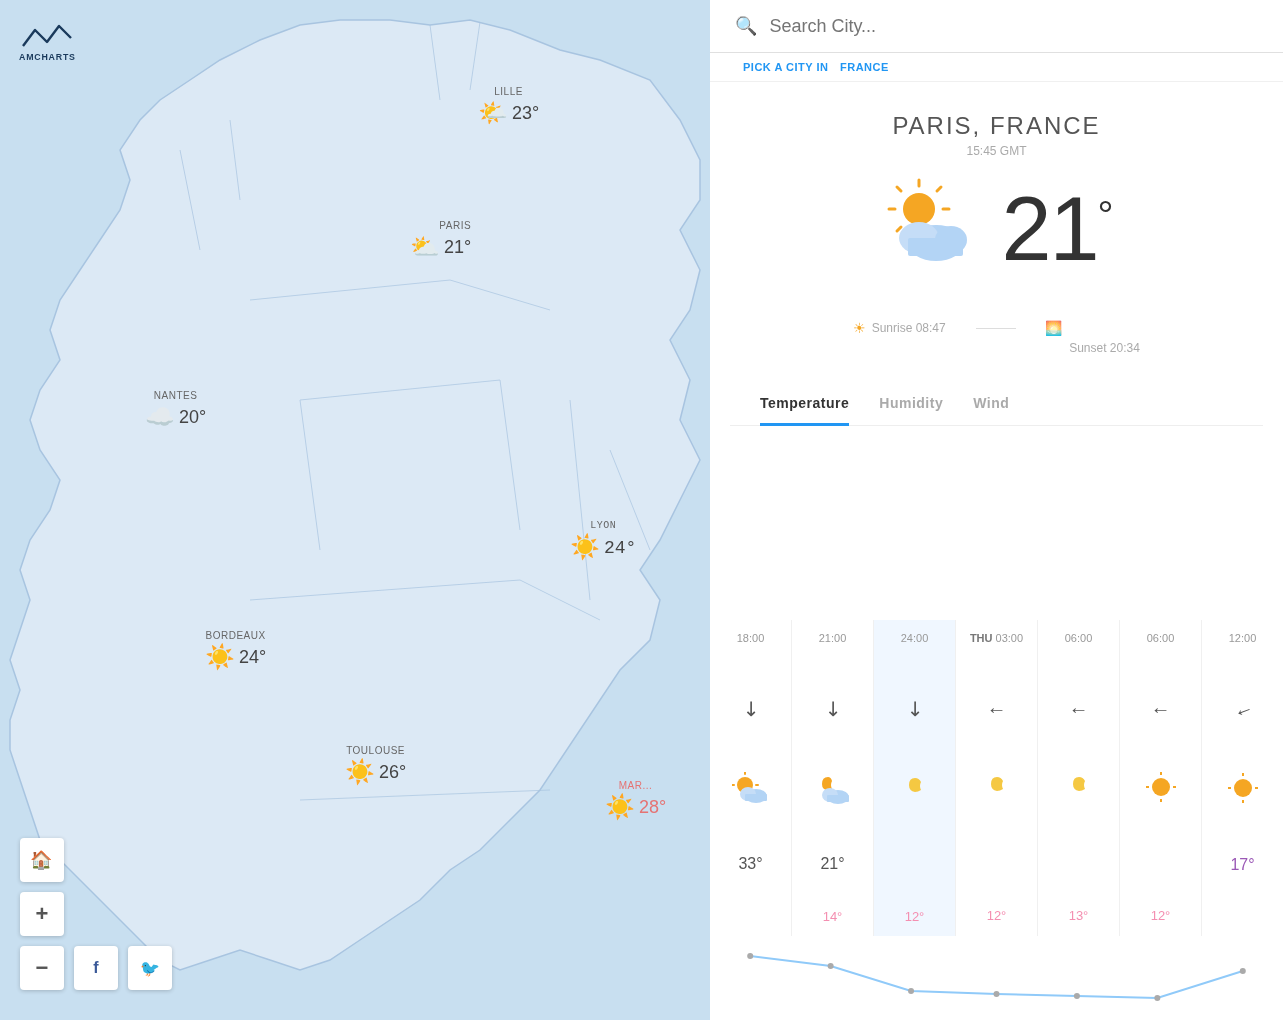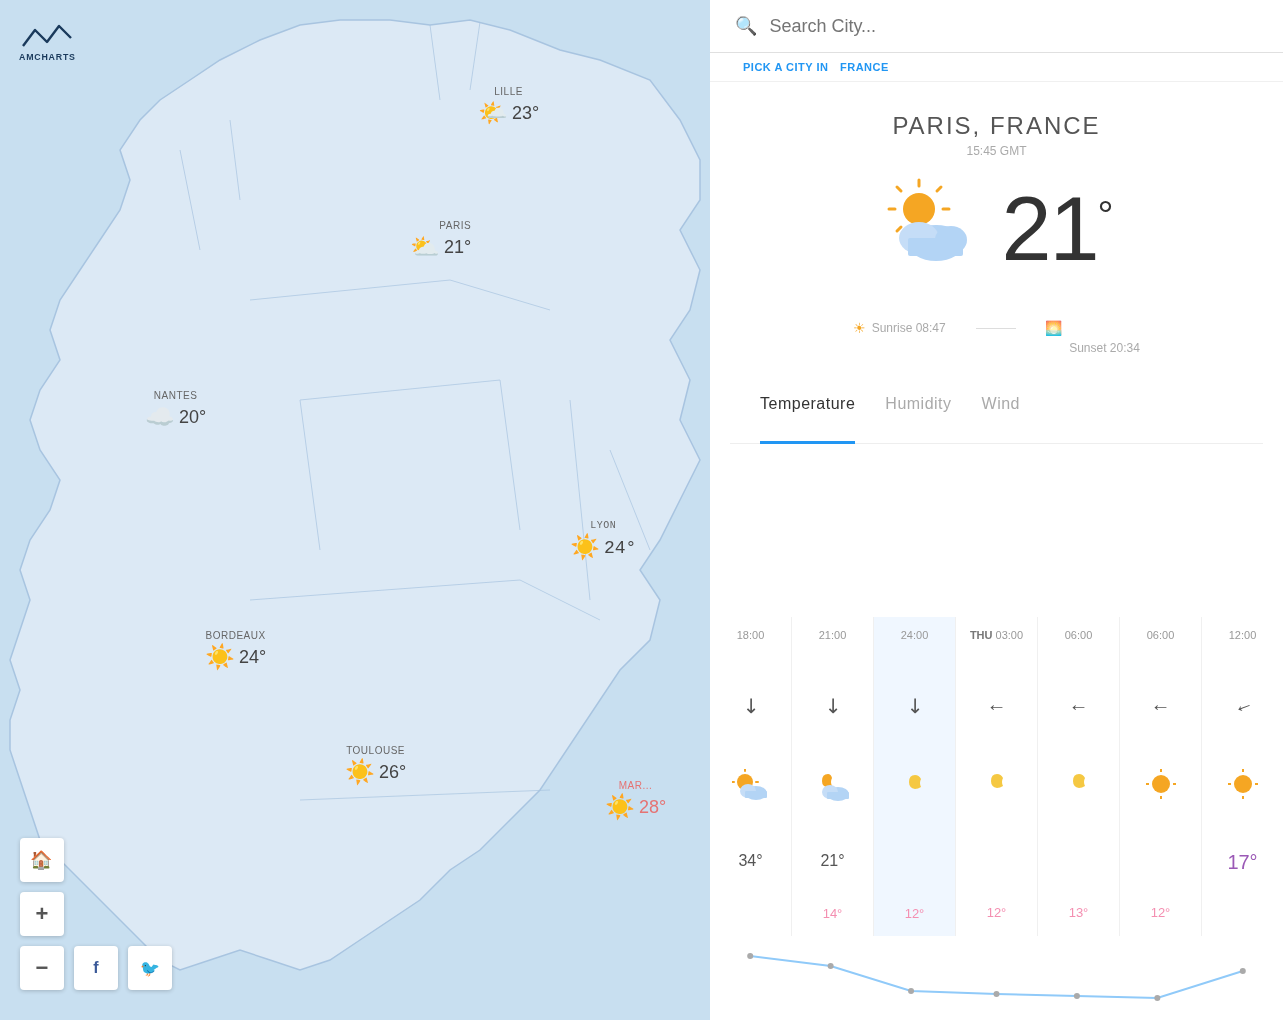--- a/index.html
+++ b/index.html
@@ -184,28 +184,28 @@
     
     .chart-tabs {
       display: flex;
       gap: 30px;
       margin-top: 30px;
       border-bottom: 1px solid #eee;
       padding: 0 30px;
       width: 100%;
     }
     .tab-btn {
-      padding: 10px 0 28px;
+      padding: 10px 0 12px;
       background: none;
       border: none;
       border-bottom: 3px solid transparent;
       cursor: pointer;
-      font-size: 16px;
+      font-size: 14px;
       color: #aaa;
-      font-weight: 400;
+      font-weight: 700;
       letter-spacing: 0.5px;
       margin-bottom: -1px;
     }
     .tab-btn.active {
       color: #333;
       border-bottom-color: #2196F3;
     }
 
     
     .forecast-section {
@@ -430,21 +430,21 @@
               <line x1="13" y1="2" x2="13" y2="0"></line>
               <line x1="13" y1="26" x2="13" y2="24"></line>
               <line x1="2" y1="13" x2="0" y2="13"></line>
               <line x1="26" y1="13" x2="24" y2="13"></line>
             </g>
             <ellipse cx="24" cy="24" rx="11" ry="7" fill="#b3d4f5"></ellipse>
             <ellipse cx="16" cy="22" rx="8" ry="7" fill="#c5ddf7"></ellipse>
             <rect x="13" y="22" width="22" height="7" fill="#b3d4f5" rx="1"></rect>
           </svg>
         </div>
-        <div style="font-size:16px; color:#555; font-weight:400;">34°</div>
+        <div style="font-size:16px; color:#555; font-weight:400;">33°</div>
         <div style="height:14px;"></div>
       </div>
 
       <div class="forecast-col">
         <div class="forecast-time">21:00</div>
         <div style="font-size:20px; color:#555; margin:8px 0; transform:rotate(-45deg);">↙</div>
         <div style="font-size:28px; margin:8px 0;">
           
           <svg width="38" height="32" viewBox="0 0 38 32">
             <path d="M14,5 Q8,5 8,12 Q8,18 14,18 Q16,18 18,17 Q16,13 18,9 Q17,5 14,5Z" fill="#f5a623"></path>
@@ -518,21 +518,21 @@
           <svg width="32" height="32" viewBox="0 0 32 32">
             <circle cx="16" cy="16" r="9" fill="#f5a623"></circle>
             <g stroke="#f5a623" stroke-width="2">
               <line x1="16" y1="4" x2="16" y2="1"></line>
               <line x1="16" y1="31" x2="16" y2="28"></line>
               <line x1="4" y1="16" x2="1" y2="16"></line>
               <line x1="31" y1="16" x2="28" y2="16"></line>
             </g>
           </svg>
         </div>
-        <div style="font-size:20px; color:#9b59b6;">17°</div>
+        <div style="font-size:16px; color:#9b59b6;">17°</div>
         <div style="height:14px;"></div>
       </div>
 
     </div>
 
     
     <svg class="temp-curve" viewBox="0 0 570 80" xmlns="http://www.w3.org/2000/svg" preserveAspectRatio="none">
       <polyline points="40,20 120,30 200,55 285,58 365,60 445,62 530,35" fill="none" stroke="#90caf9" stroke-width="2" stroke-dasharray="none"></polyline>
 
       <circle cx="40" cy="20" r="3" fill="#aaa"></circle>

